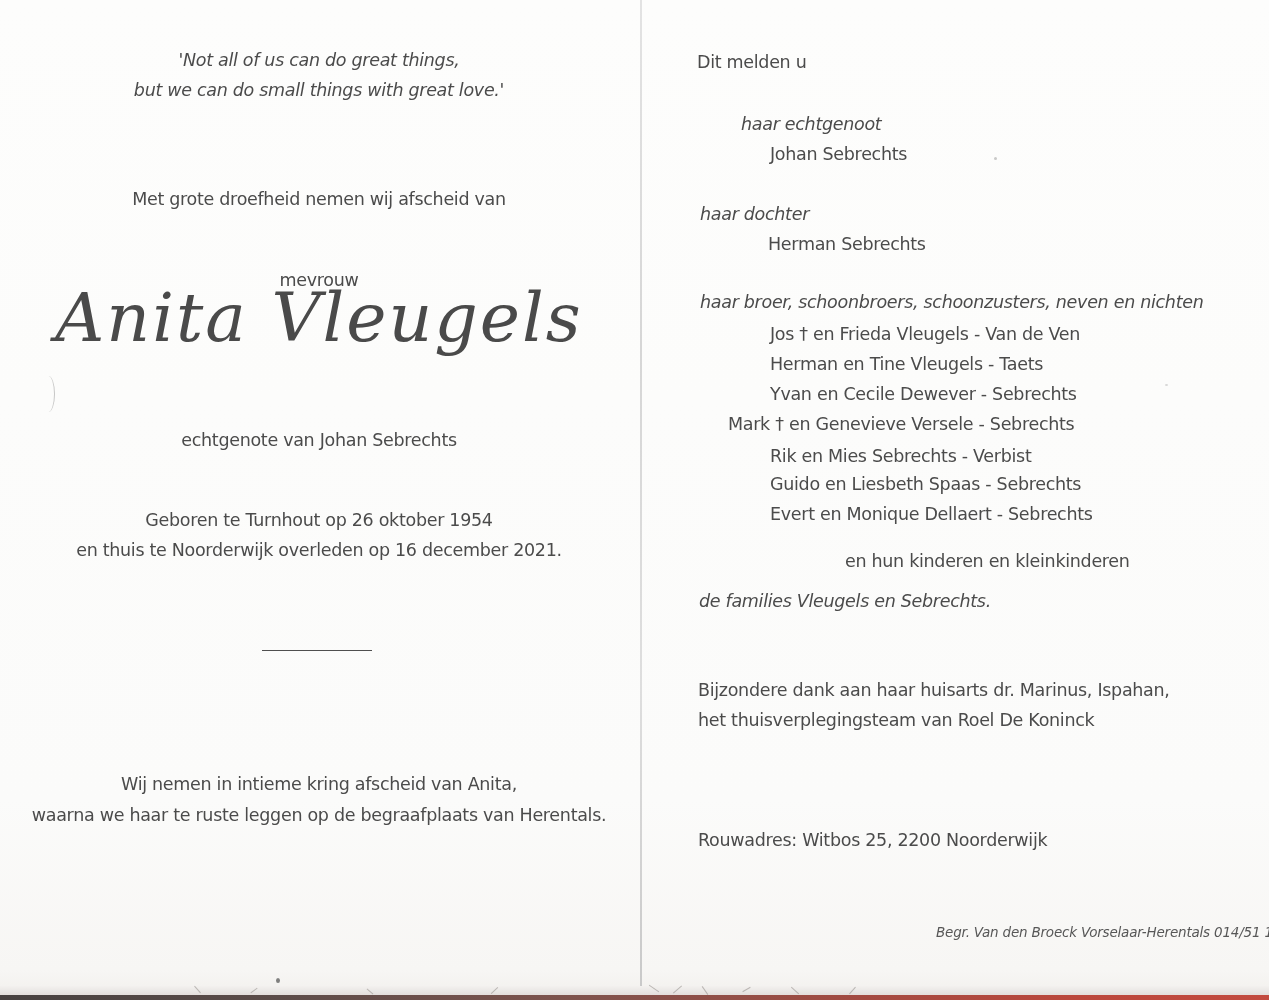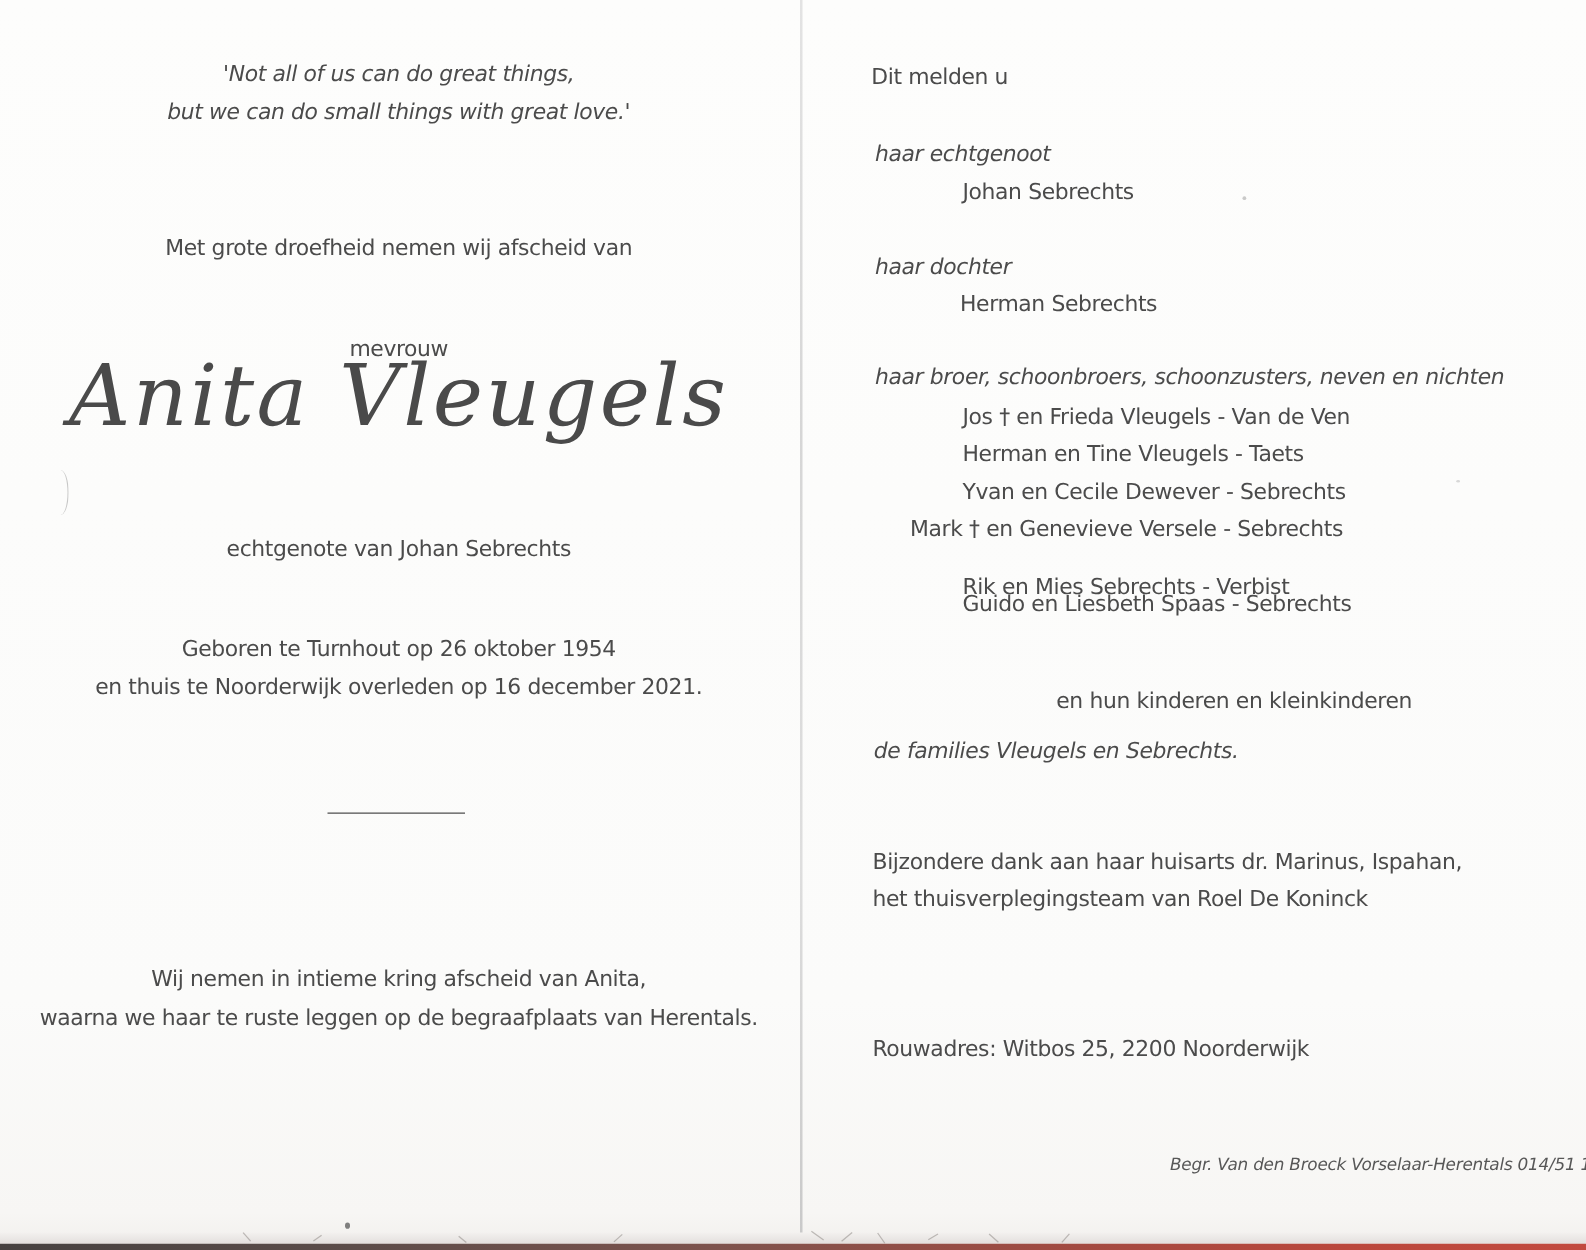--- a/index.html
+++ b/index.html
@@ -65,34 +65,35 @@
   <div class="line centered" style="top:508px;">Geboren te Turnhout op 26 oktober 1954</div>
   <div class="line centered" style="top:538px;">en thuis te Noorderwijk overleden op 16 december 2021.</div>
 
   <div class="divider"></div>
 
   <div class="line centered" style="top:772px;">Wij nemen in intieme kring afscheid van Anita,</div>
   <div class="line centered" style="top:803px;">waarna we haar te ruste leggen op de begraafplaats van Herentals.</div>
 
   <div class="line" style="left:697px;top:50px;">Dit melden u</div>
 
-  <div class="line it" style="left:700px;top:112px;text-align:right;">haar echtgenoot</div>
+  <div class="line it" style="left:741px;top:112px;text-align:right;">haar echtgenoot</div>
   <div class="line" style="left:770px;top:142px;">Johan Sebrechts</div>
 
   <div class="line it" style="left:700px;top:202px;">haar dochter</div>
   <div class="line" style="left:768px;top:232px;">Herman Sebrechts</div>
 
   <div class="line it" style="left:700px;top:290px;">haar broer, schoonbroers, schoonzusters, neven en nichten</div>
 
   <div class="line" style="left:770px;top:322px;">Jos † en Frieda Vleugels - Van de Ven</div>
   <div class="line" style="left:770px;top:352px;">Herman en Tine Vleugels - Taets</div>
   <div class="line" style="left:770px;top:382px;">Yvan en Cecile Dewever - Sebrechts</div>
   <div class="line" style="left:728px;top:412px;">Mark † en Genevieve Versele - Sebrechts</div>
-  <div class="line" style="left:770px;top:458px;">Rik en Mies Sebrechts - Verbist</div>
+  <div class="line" style="left:770px;top:444px;">Rik en Mies Sebrechts - Verbist</div>
   <div class="line" style="left:770px;top:472px;">Guido en Liesbeth Spaas - Sebrechts</div>
+  <div class="line" style="left:770px;top:502px;">Evert en Monique Dellaert - Sebrechts</div>
   <div class="line" style="left:845px;top:549px;">en hun kinderen en kleinkinderen</div>
 
   <div class="line it" style="left:699px;top:589px;">de families Vleugels en Sebrechts.</div>
 
   <div class="line" style="left:698px;top:678px;">Bijzondere dank aan haar huisarts dr. Marinus, Ispahan,</div>
   <div class="line" style="left:698px;top:708px;">het thuisverplegingsteam van Roel De Koninck</div>
 
   <div class="line" style="left:698px;top:828px;">Rouwadres: Witbos 25, 2200 Noorderwijk</div>
 
   <div class="line it sm" style="left:936px;top:920px;">Begr. Van den Broeck  Vorselaar-Herentals 014/51 16 96</div>

